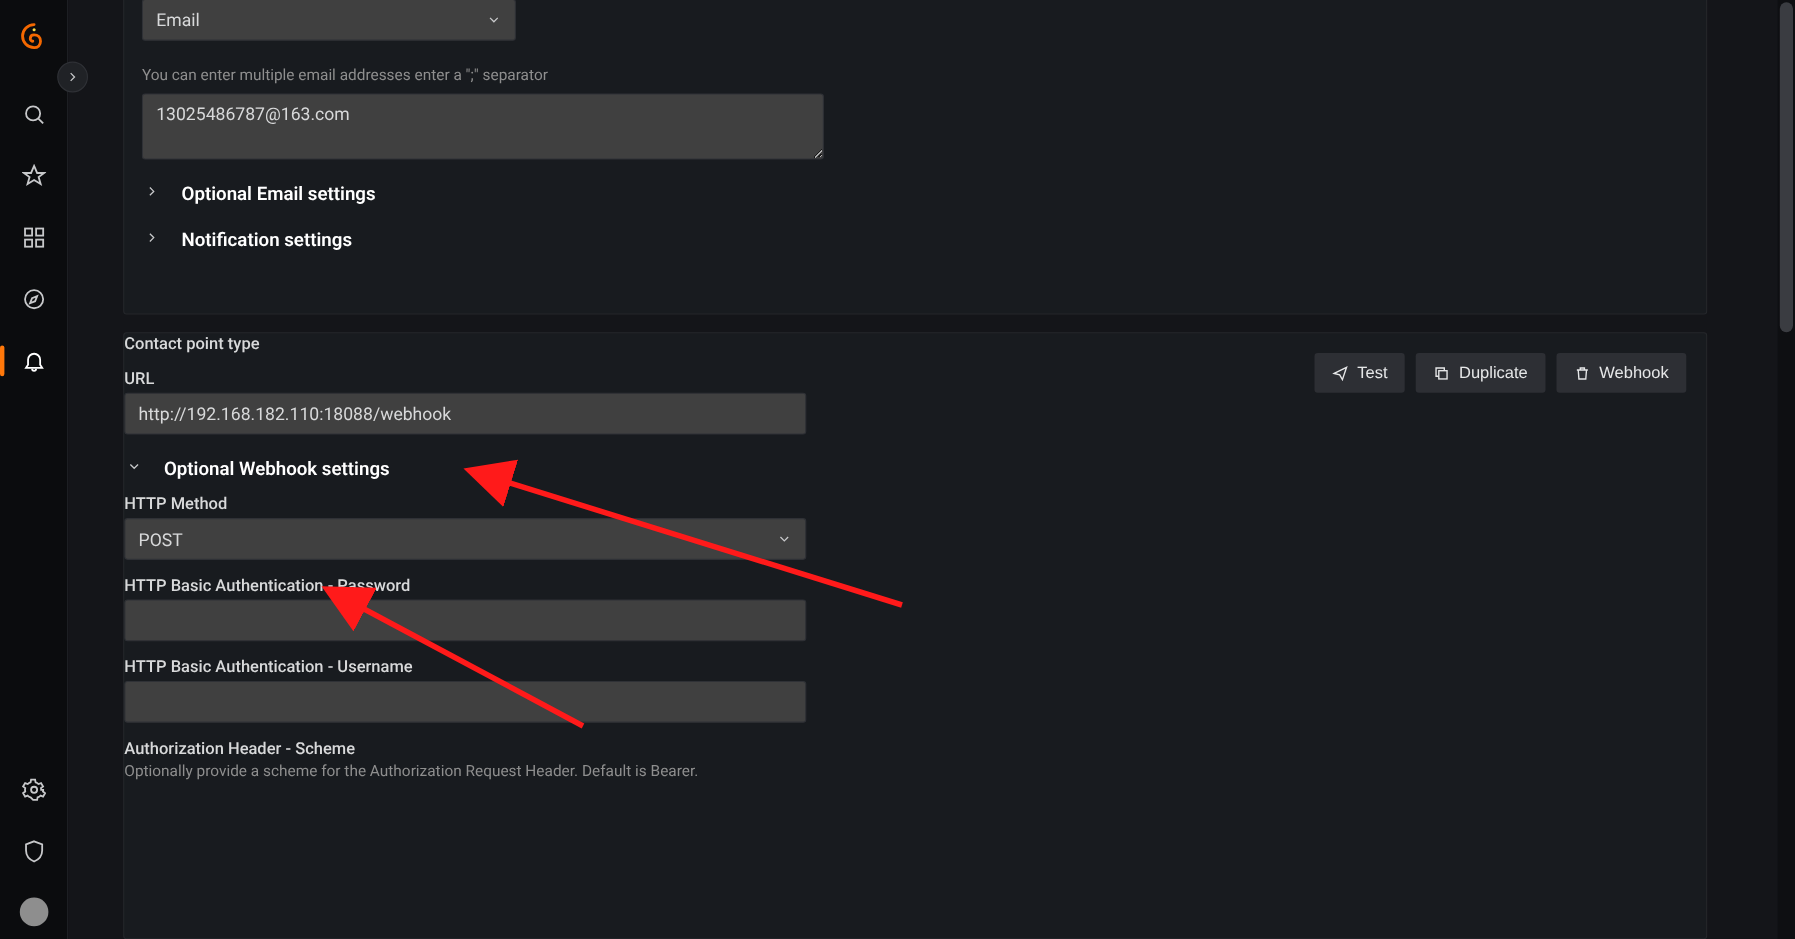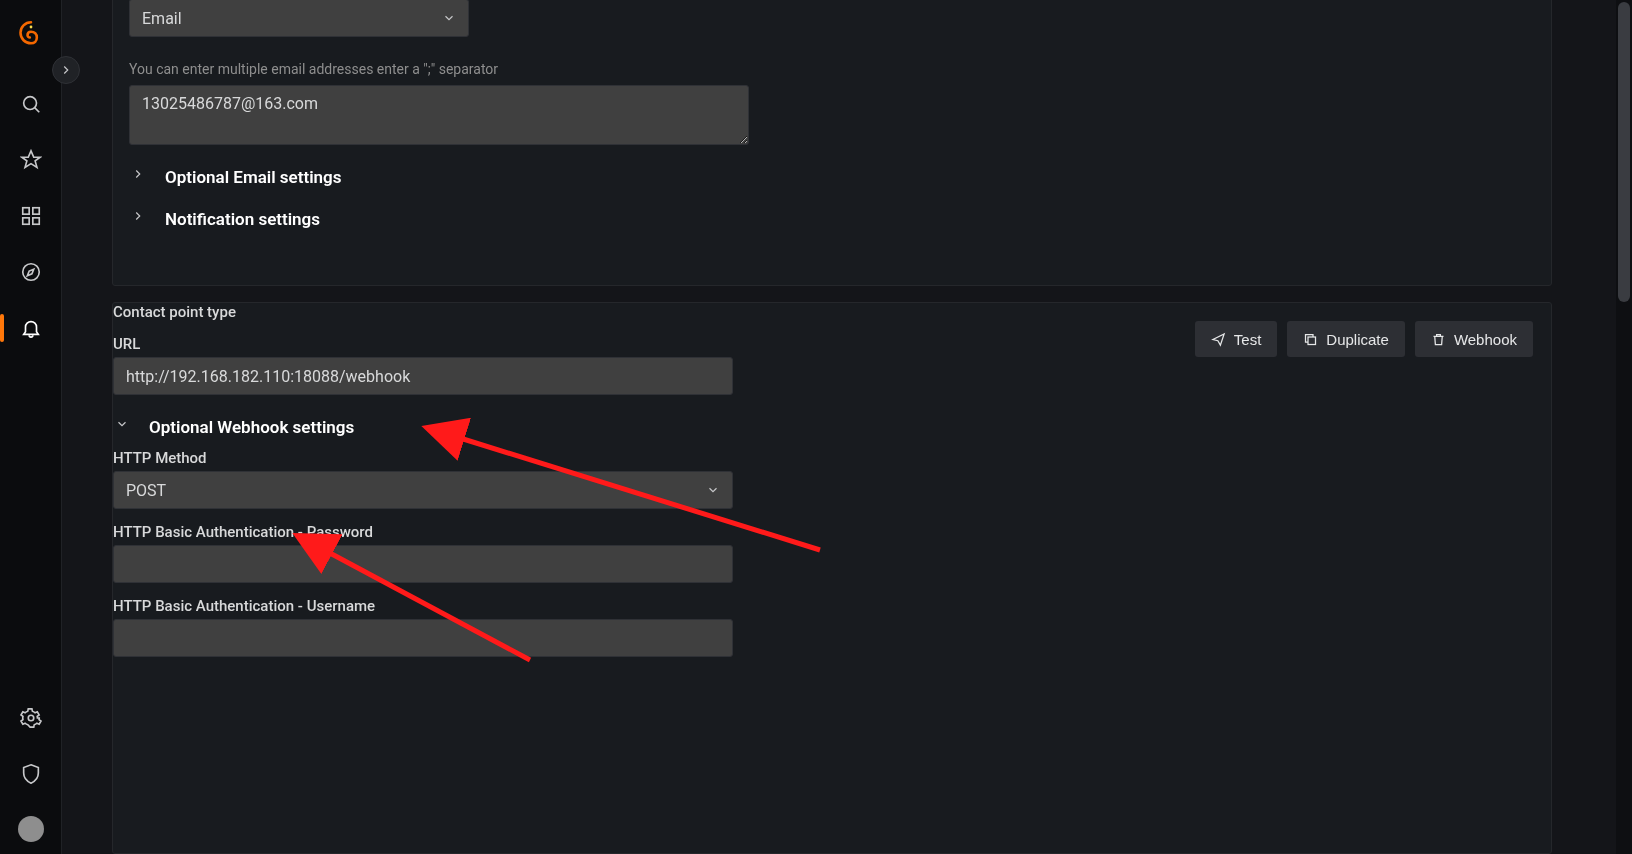--- a/index.html
+++ b/index.html
@@ -327,20 +327,24 @@
     <div class="field">
       <span class="label">HTTP Basic Authentication - Password</span>
       <input class="input" type="password" value="" style="">
     </div>
 
     <div class="field">
       <span class="label">HTTP Basic Authentication - Username</span>
       <input class="input" value="" style="">
     </div>
 
+    <div class="field" style="margin-bottom:0">
+      <span class="label">Authorization Header - Scheme</span>
+      <div class="hint">Optionally provide a scheme for the Authorization Request Header. Default is Bearer.</div>
+    </div>
   </div>
 
   <div class="scrollbar-track">
     <div class="scrollbar-thumb"></div>
   </div>
 </div>
 
 <svg class="arrow-layer" viewBox="0 0 1632 854">
   <defs>
     <marker id="ah" viewBox="0 0 10 10" refX="1" refY="5" markerWidth="9" markerHeight="9" orient="auto-start-reverse">

